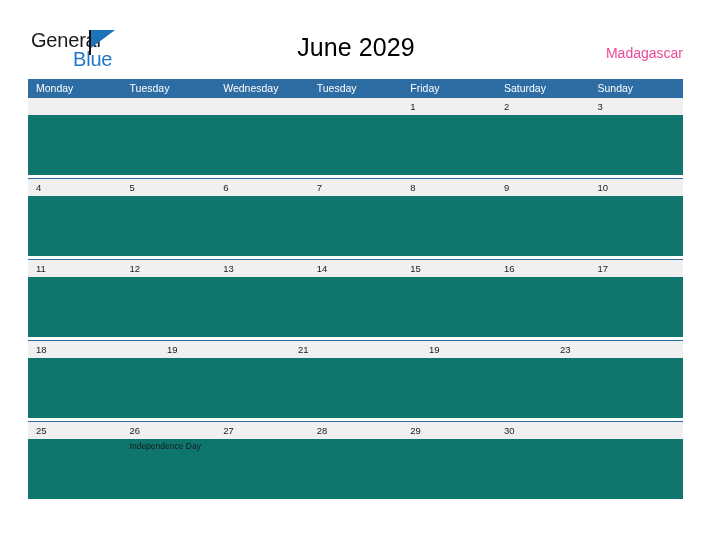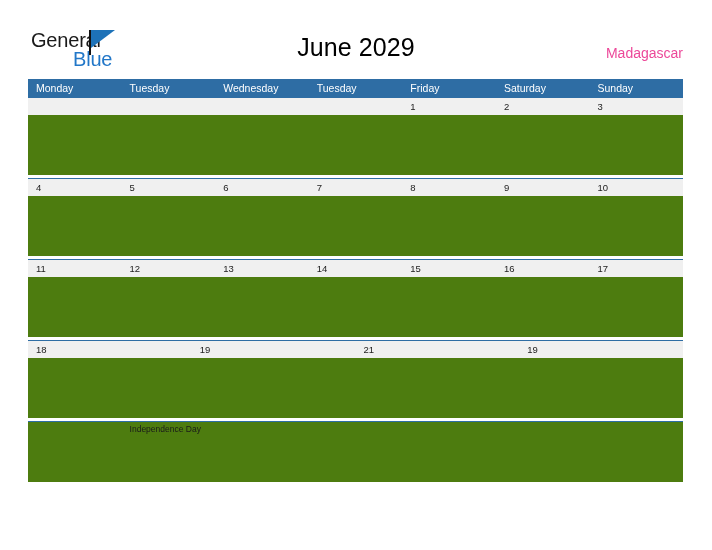--- a/index.html
+++ b/index.html
@@ -141,21 +141,21 @@
     font-size: 9.5px;
     line-height: 17px;
     color: #222222;
     font-family: "Liberation Sans", sans-serif;
   }
 
   .event-band {
     display: flex;
     width: 655px;
     height: 60px;
-    background: #4d7c0f;
+    background: #0f766e;
   }
   .event-cell {
     flex: 1 1 0;
     box-sizing: border-box;
     padding-left: 8px;
     padding-top: 2px;
     font-size: 8.5px;
     line-height: 11px;
     color: #1a1a1a;
     font-family: "Liberation Sans", sans-serif;
@@ -253,33 +253,43 @@
       <div class="event-cell"></div>
     </div>
   </div>
 
   <div class="week-row">
     <div class="day-band">
       <div class="day-cell">18</div>
       <div class="day-cell">19</div>
       <div class="day-cell">21</div>
       <div class="day-cell">19</div>
-    </div>
-    <div class="event-band">
-      <div class="event-cell"></div>
-      <div class="event-cell"></div>
-      <div class="event-cell"></div>
-      <div class="event-cell"></div>
-      <div class="event-cell"></div>
-      <div class="event-cell"></div>
-      <div class="event-cell"></div>
-    </div>
-  </div>
-
-  <div class="week-row">
+      <div class="day-cell">23</div>
+    </div>
+    <div class="event-band">
+      <div class="event-cell"></div>
+      <div class="event-cell"></div>
+      <div class="event-cell"></div>
+      <div class="event-cell"></div>
+      <div class="event-cell"></div>
+      <div class="event-cell"></div>
+      <div class="event-cell"></div>
+    </div>
+  </div>
+
+  <div class="week-row">
+    <div class="day-band">
+      <div class="day-cell">25</div>
+      <div class="day-cell">26</div>
+      <div class="day-cell">27</div>
+      <div class="day-cell">28</div>
+      <div class="day-cell">29</div>
+      <div class="day-cell">30</div>
+      <div class="day-cell"></div>
+    </div>
     <div class="event-band">
       <div class="event-cell"></div>
       <div class="event-cell">Independence Day</div>
       <div class="event-cell"></div>
       <div class="event-cell"></div>
       <div class="event-cell"></div>
       <div class="event-cell"></div>
       <div class="event-cell"></div>
     </div>
   </div>

